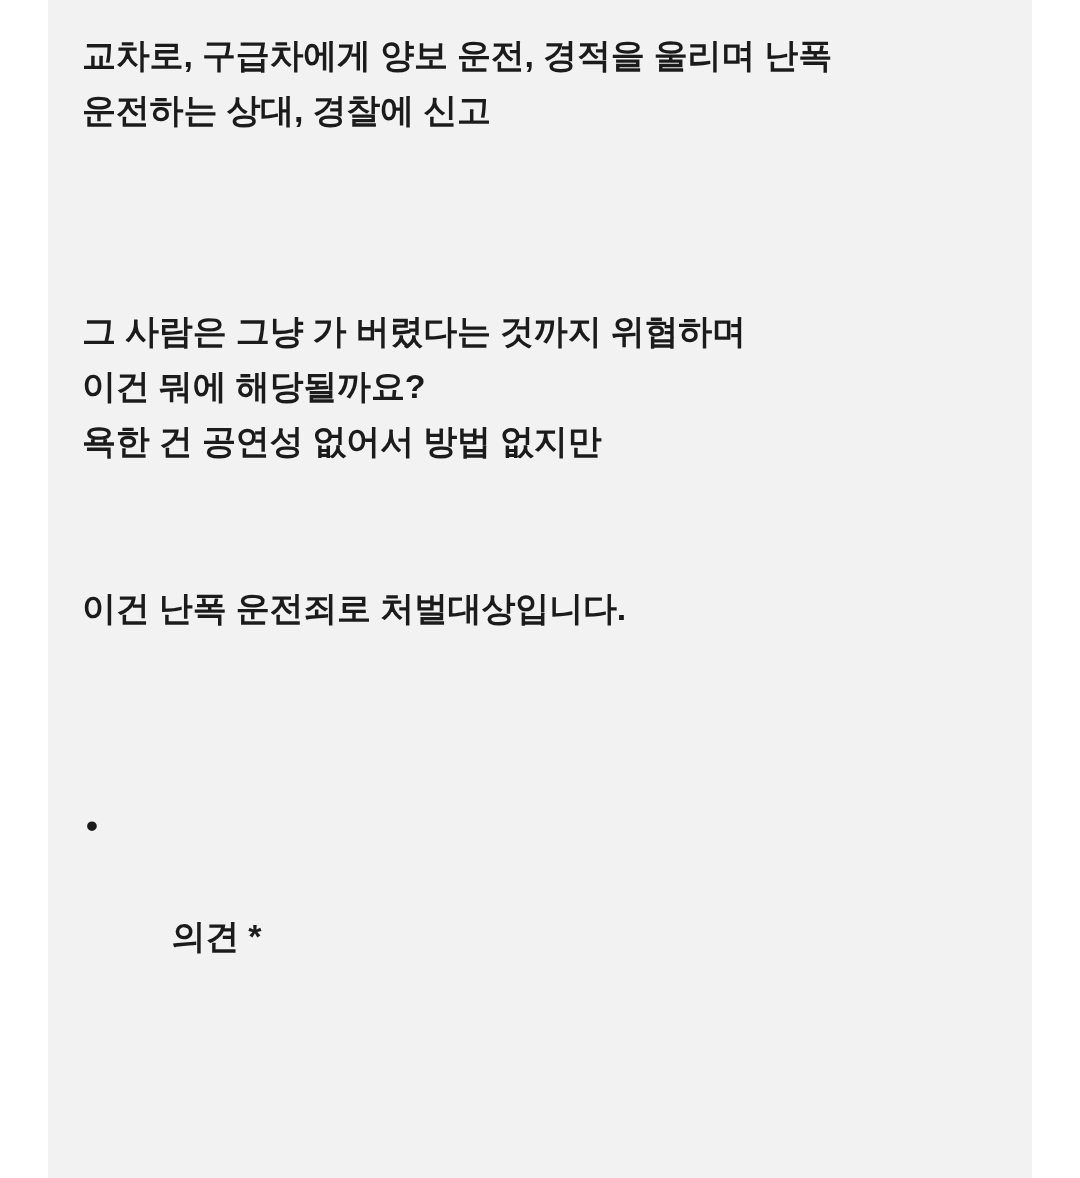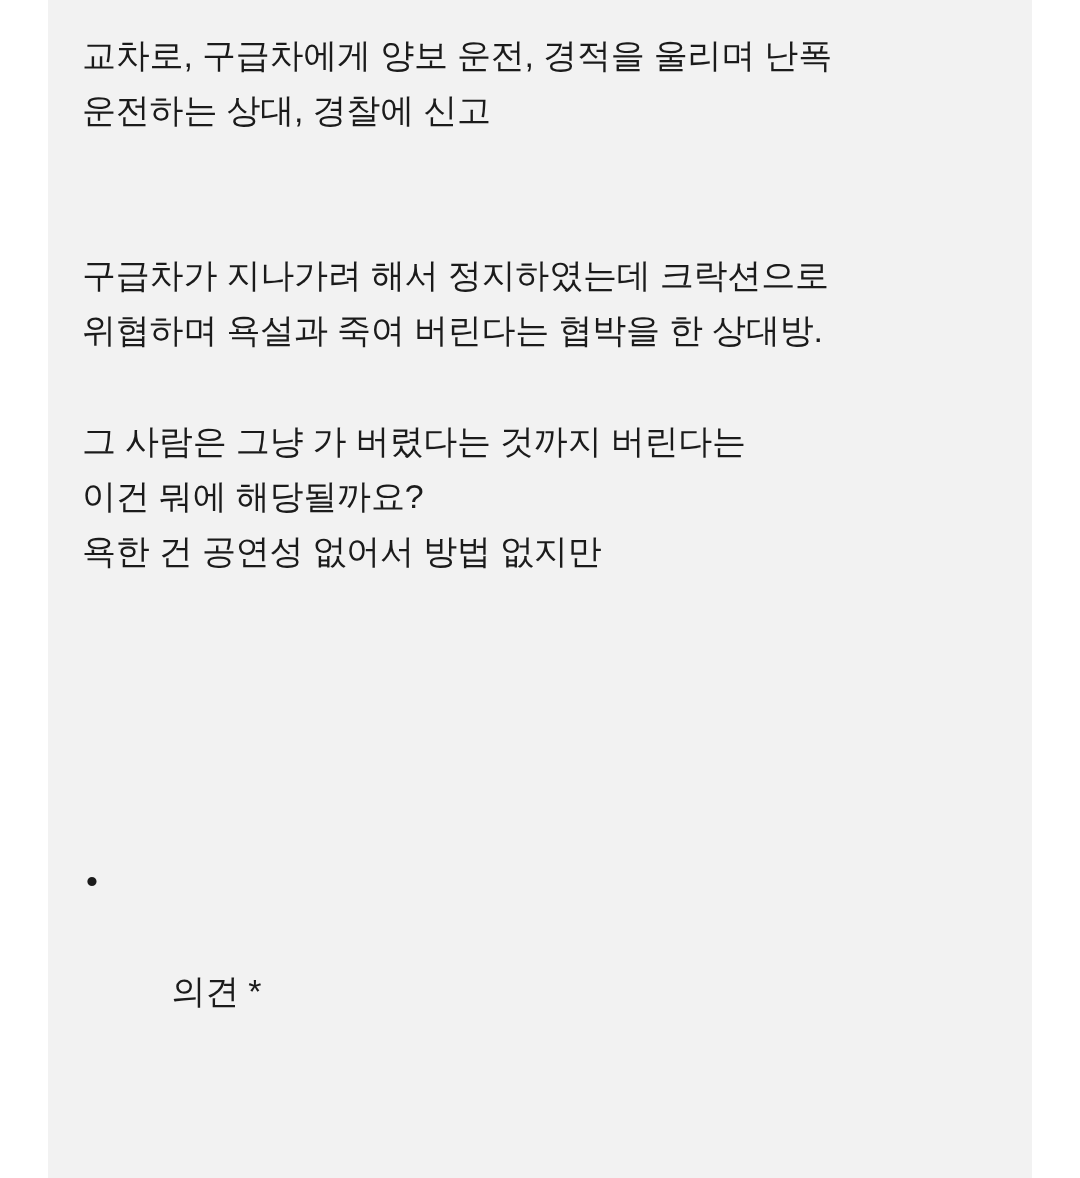--- a/index.html
+++ b/index.html
@@ -13,20 +13,21 @@
     font-family: "Liberation Sans", "DejaVu Sans", sans-serif;
     overflow: hidden;
   }
   .page {
     position: relative;
     width: 1080px;
     height: 1178px;
     background: #f2f2f2;
     box-sizing: border-box;
     display: flex;
+    font-weight: bold;
   }
   .left-gutter {
     width: 48px;
     flex: 0 0 48px;
     background: #ffffff;
     height: 100%;
   }
   .right-gutter {
     width: 48px;
     flex: 0 0 48px;
@@ -71,34 +72,33 @@
   <div class="left-gutter"></div>
 
   <div class="content">
     <div class="spacer-sm"></div>
 
     <p class="para">교차로, 구급차에게 양보 운전, 경적을 울리며 난폭
 운전하는 상대, 경찰에 신고</p>
 
     <div class="spacer-lg"></div>
 
-    <p class="para">구급차가 지나가려 해서 정지하였는데 크락션으로
-위협하며 욕설과 죽여 버린다는 협박을 한 상대방.</p>
 
     <div class="spacer-md"></div>
 
-    <p class="para">그 사람은 그냥 가 버렸다는 것까지 버린다는
+    <p class="para">그 사람은 그냥 가 버렸다는 것까지 위협하며
 이건 뭐에 해당될까요?
 욕한 건 공연성 없어서 방법 없지만</p>
 
     <div class="spacer-md"></div>
 
 
     <div class="spacer-md"></div>
 
+    <p class="para">이건 난폭 운전죄로 처벌대상입니다.</p>
 
     <div class="spacer-xl"></div>
 
     <p class="opinion-heading">
       <span class="dot">•</span>
       <span>의견 *</span>
     </p>
 
   </div>
 

